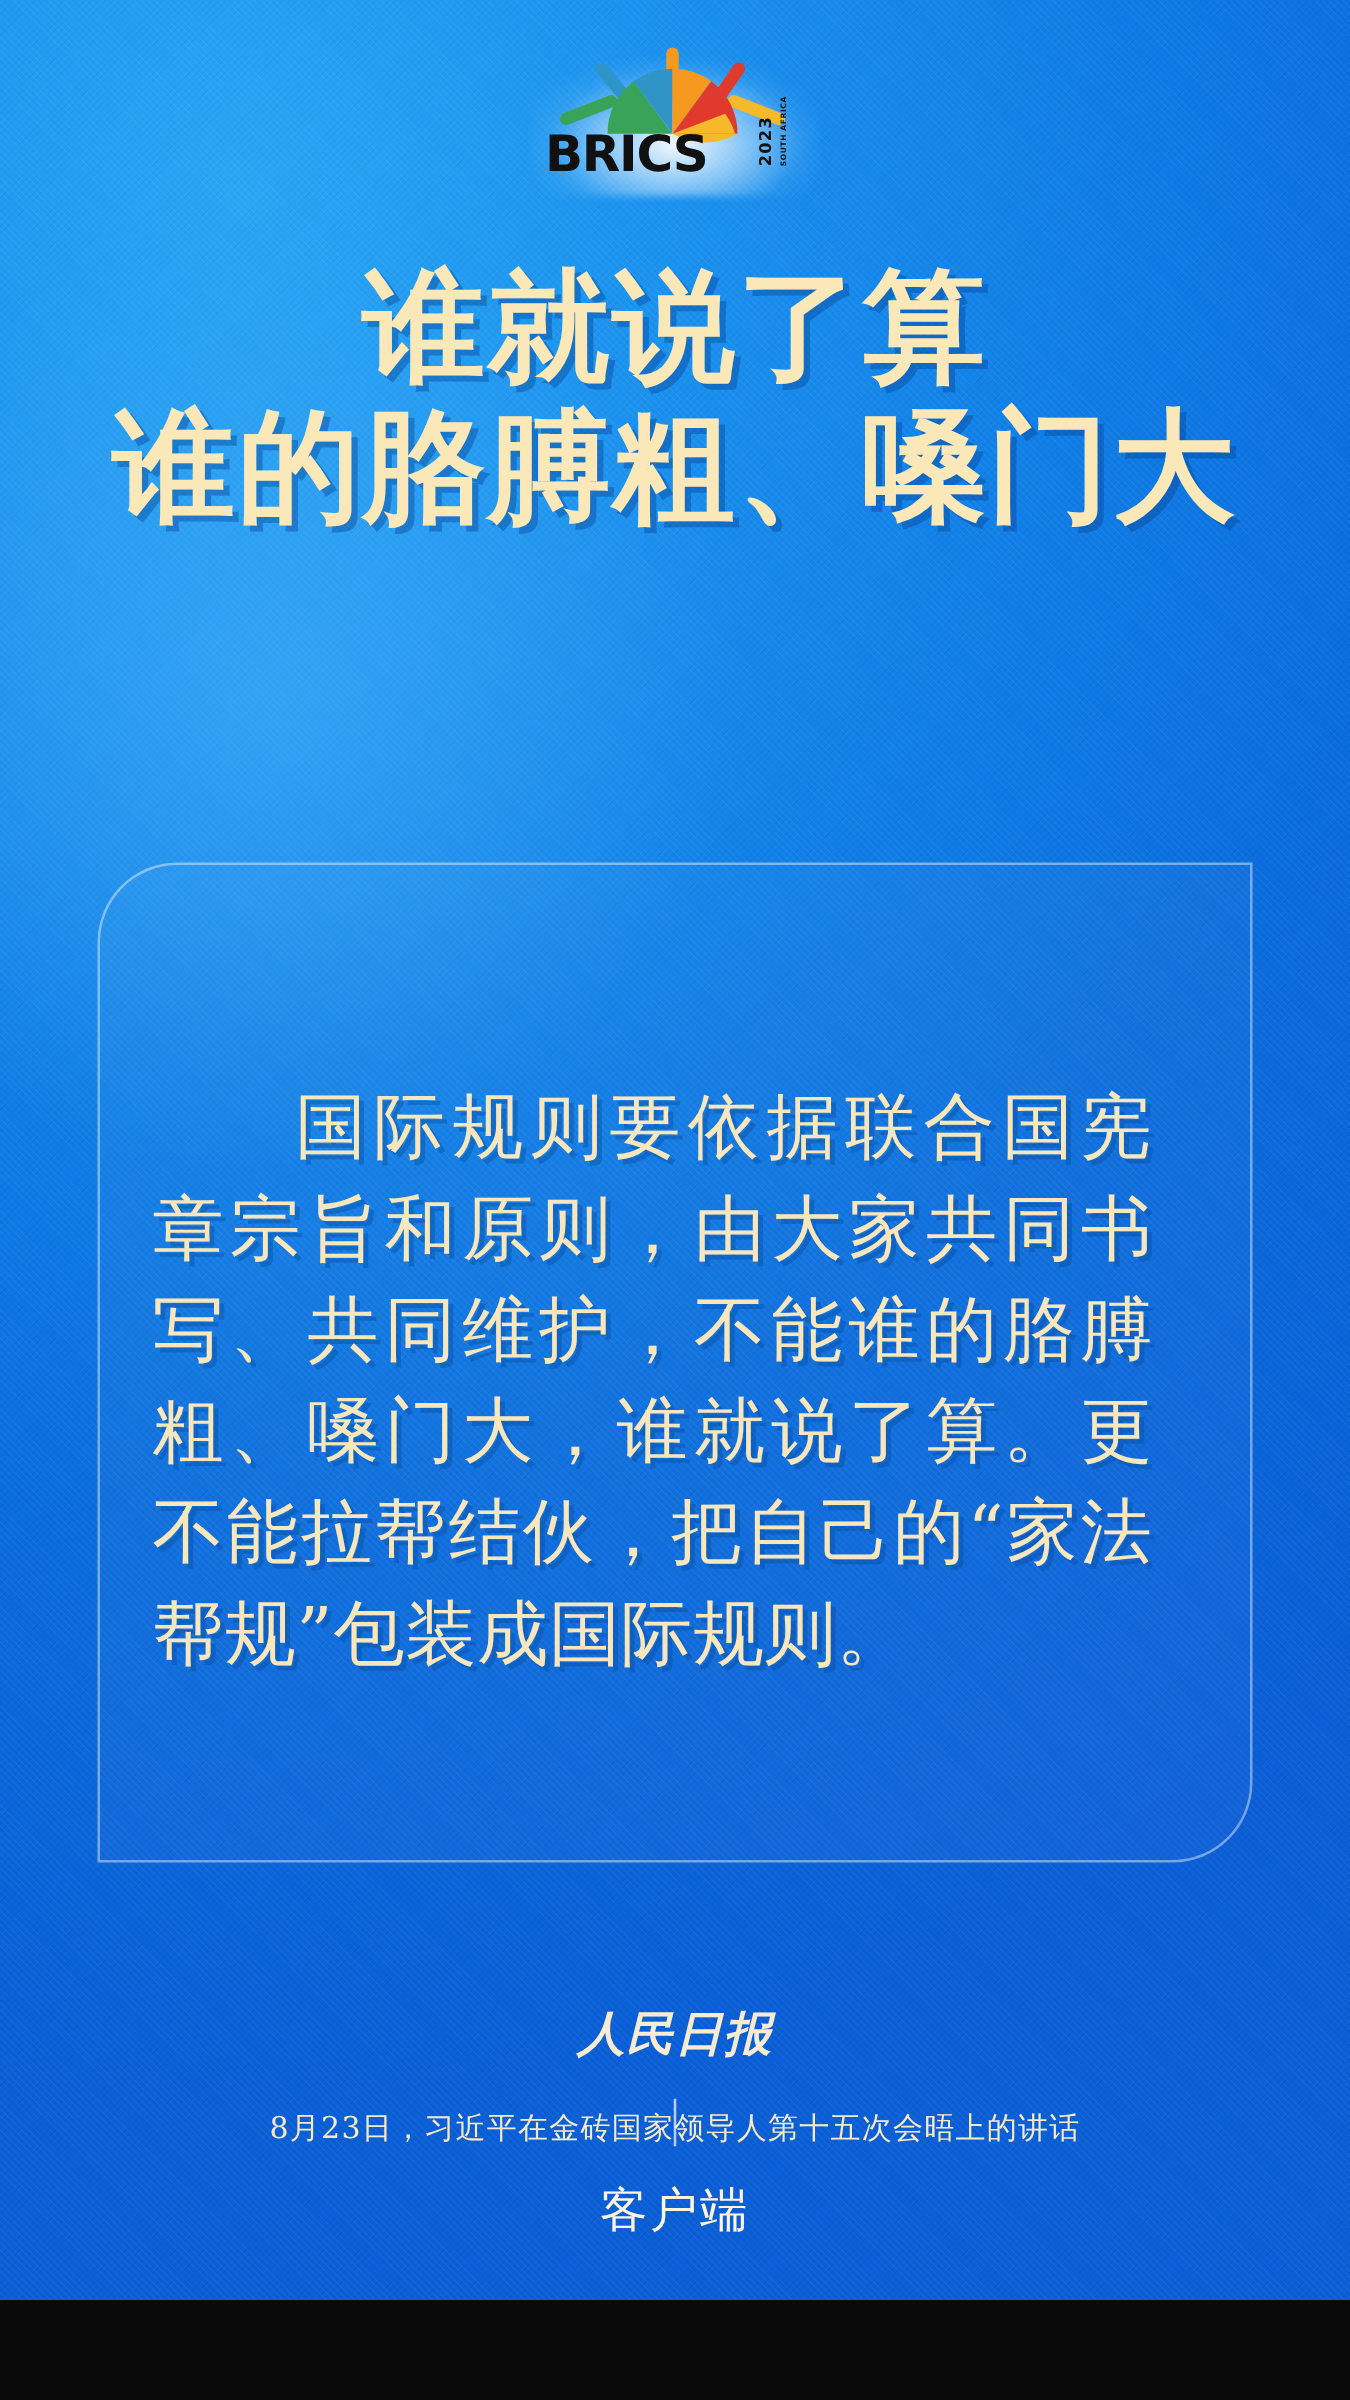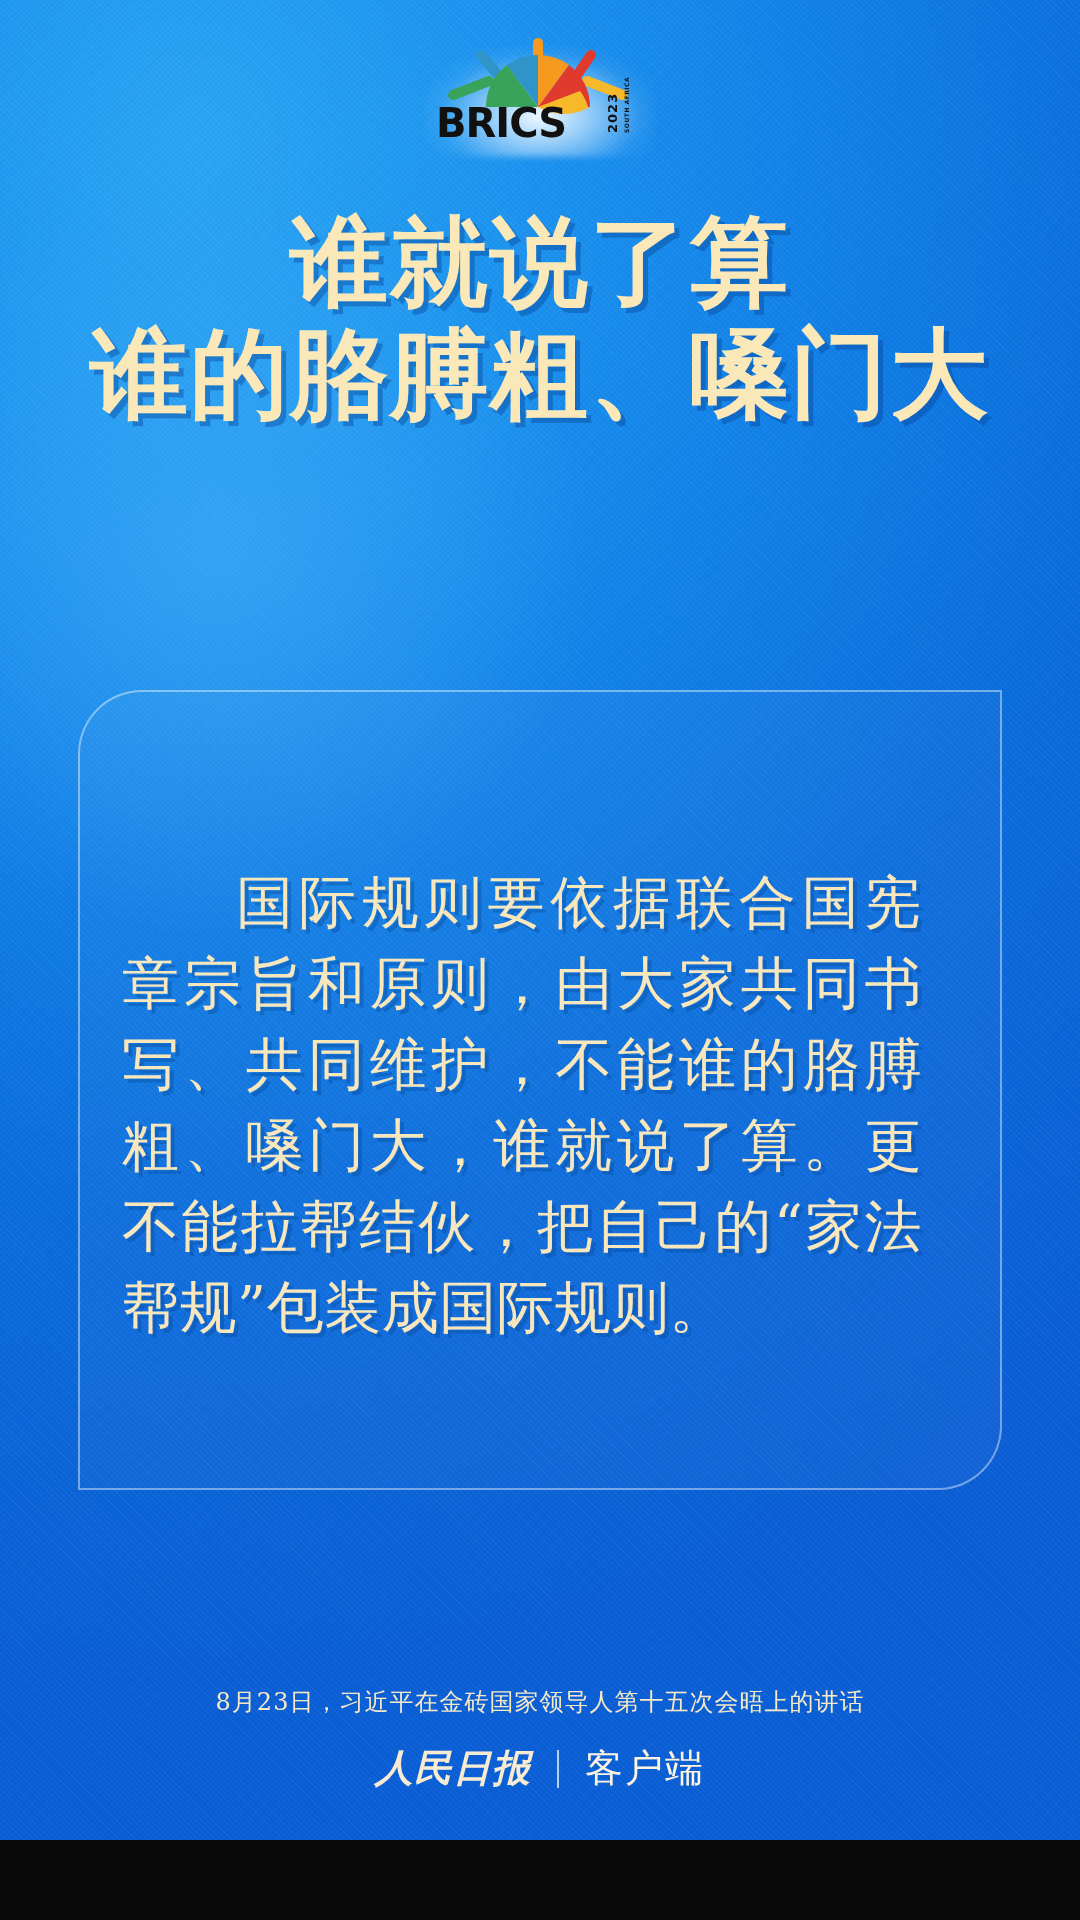--- a/index.html
+++ b/index.html
@@ -129,20 +129,21 @@
   
   .footer {
     position: absolute;
     left: 0;
     right: 0;
     bottom: 46px;
     display: flex;
     justify-content: center;
     align-items: center;
     gap: 26px;
+    flex-direction: column;
   }
   .footer-mark {
     font-family: "DejaVu Serif", "Liberation Serif", serif;
     font-size: 38px;
     font-weight: bold;
     color: #f7ecd2;
     letter-spacing: 1px;
     font-style: italic;
   }
   .footer-div {

